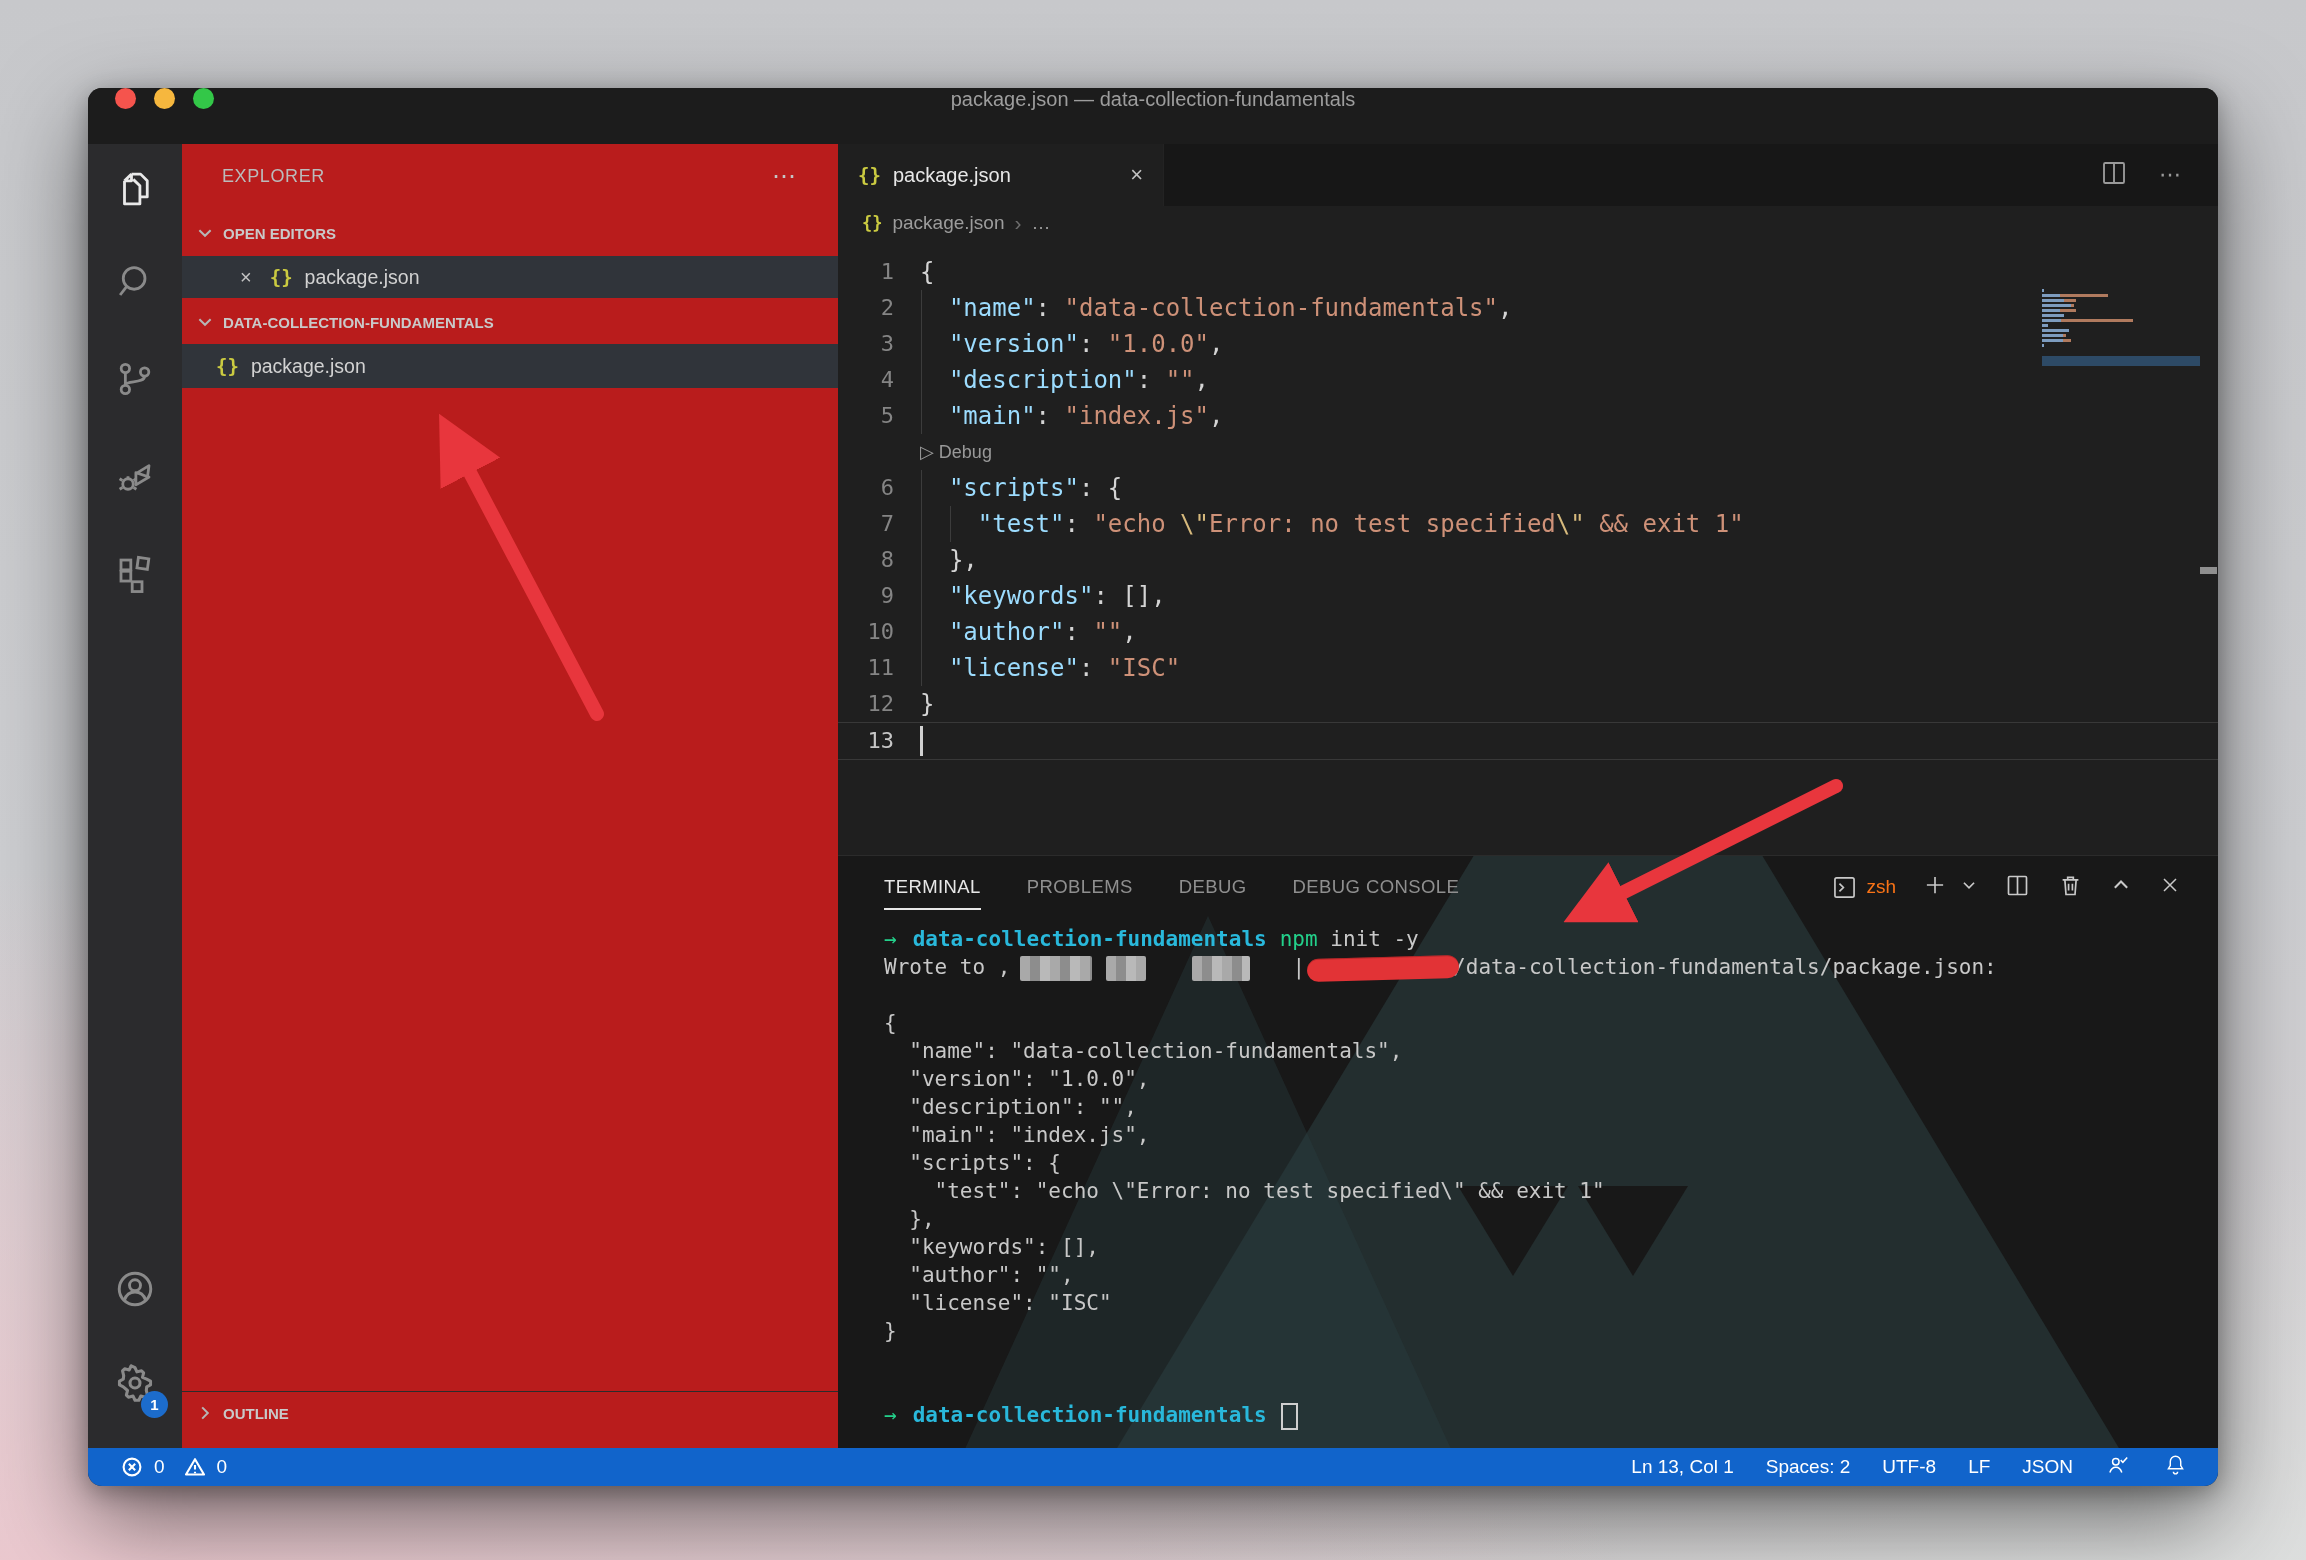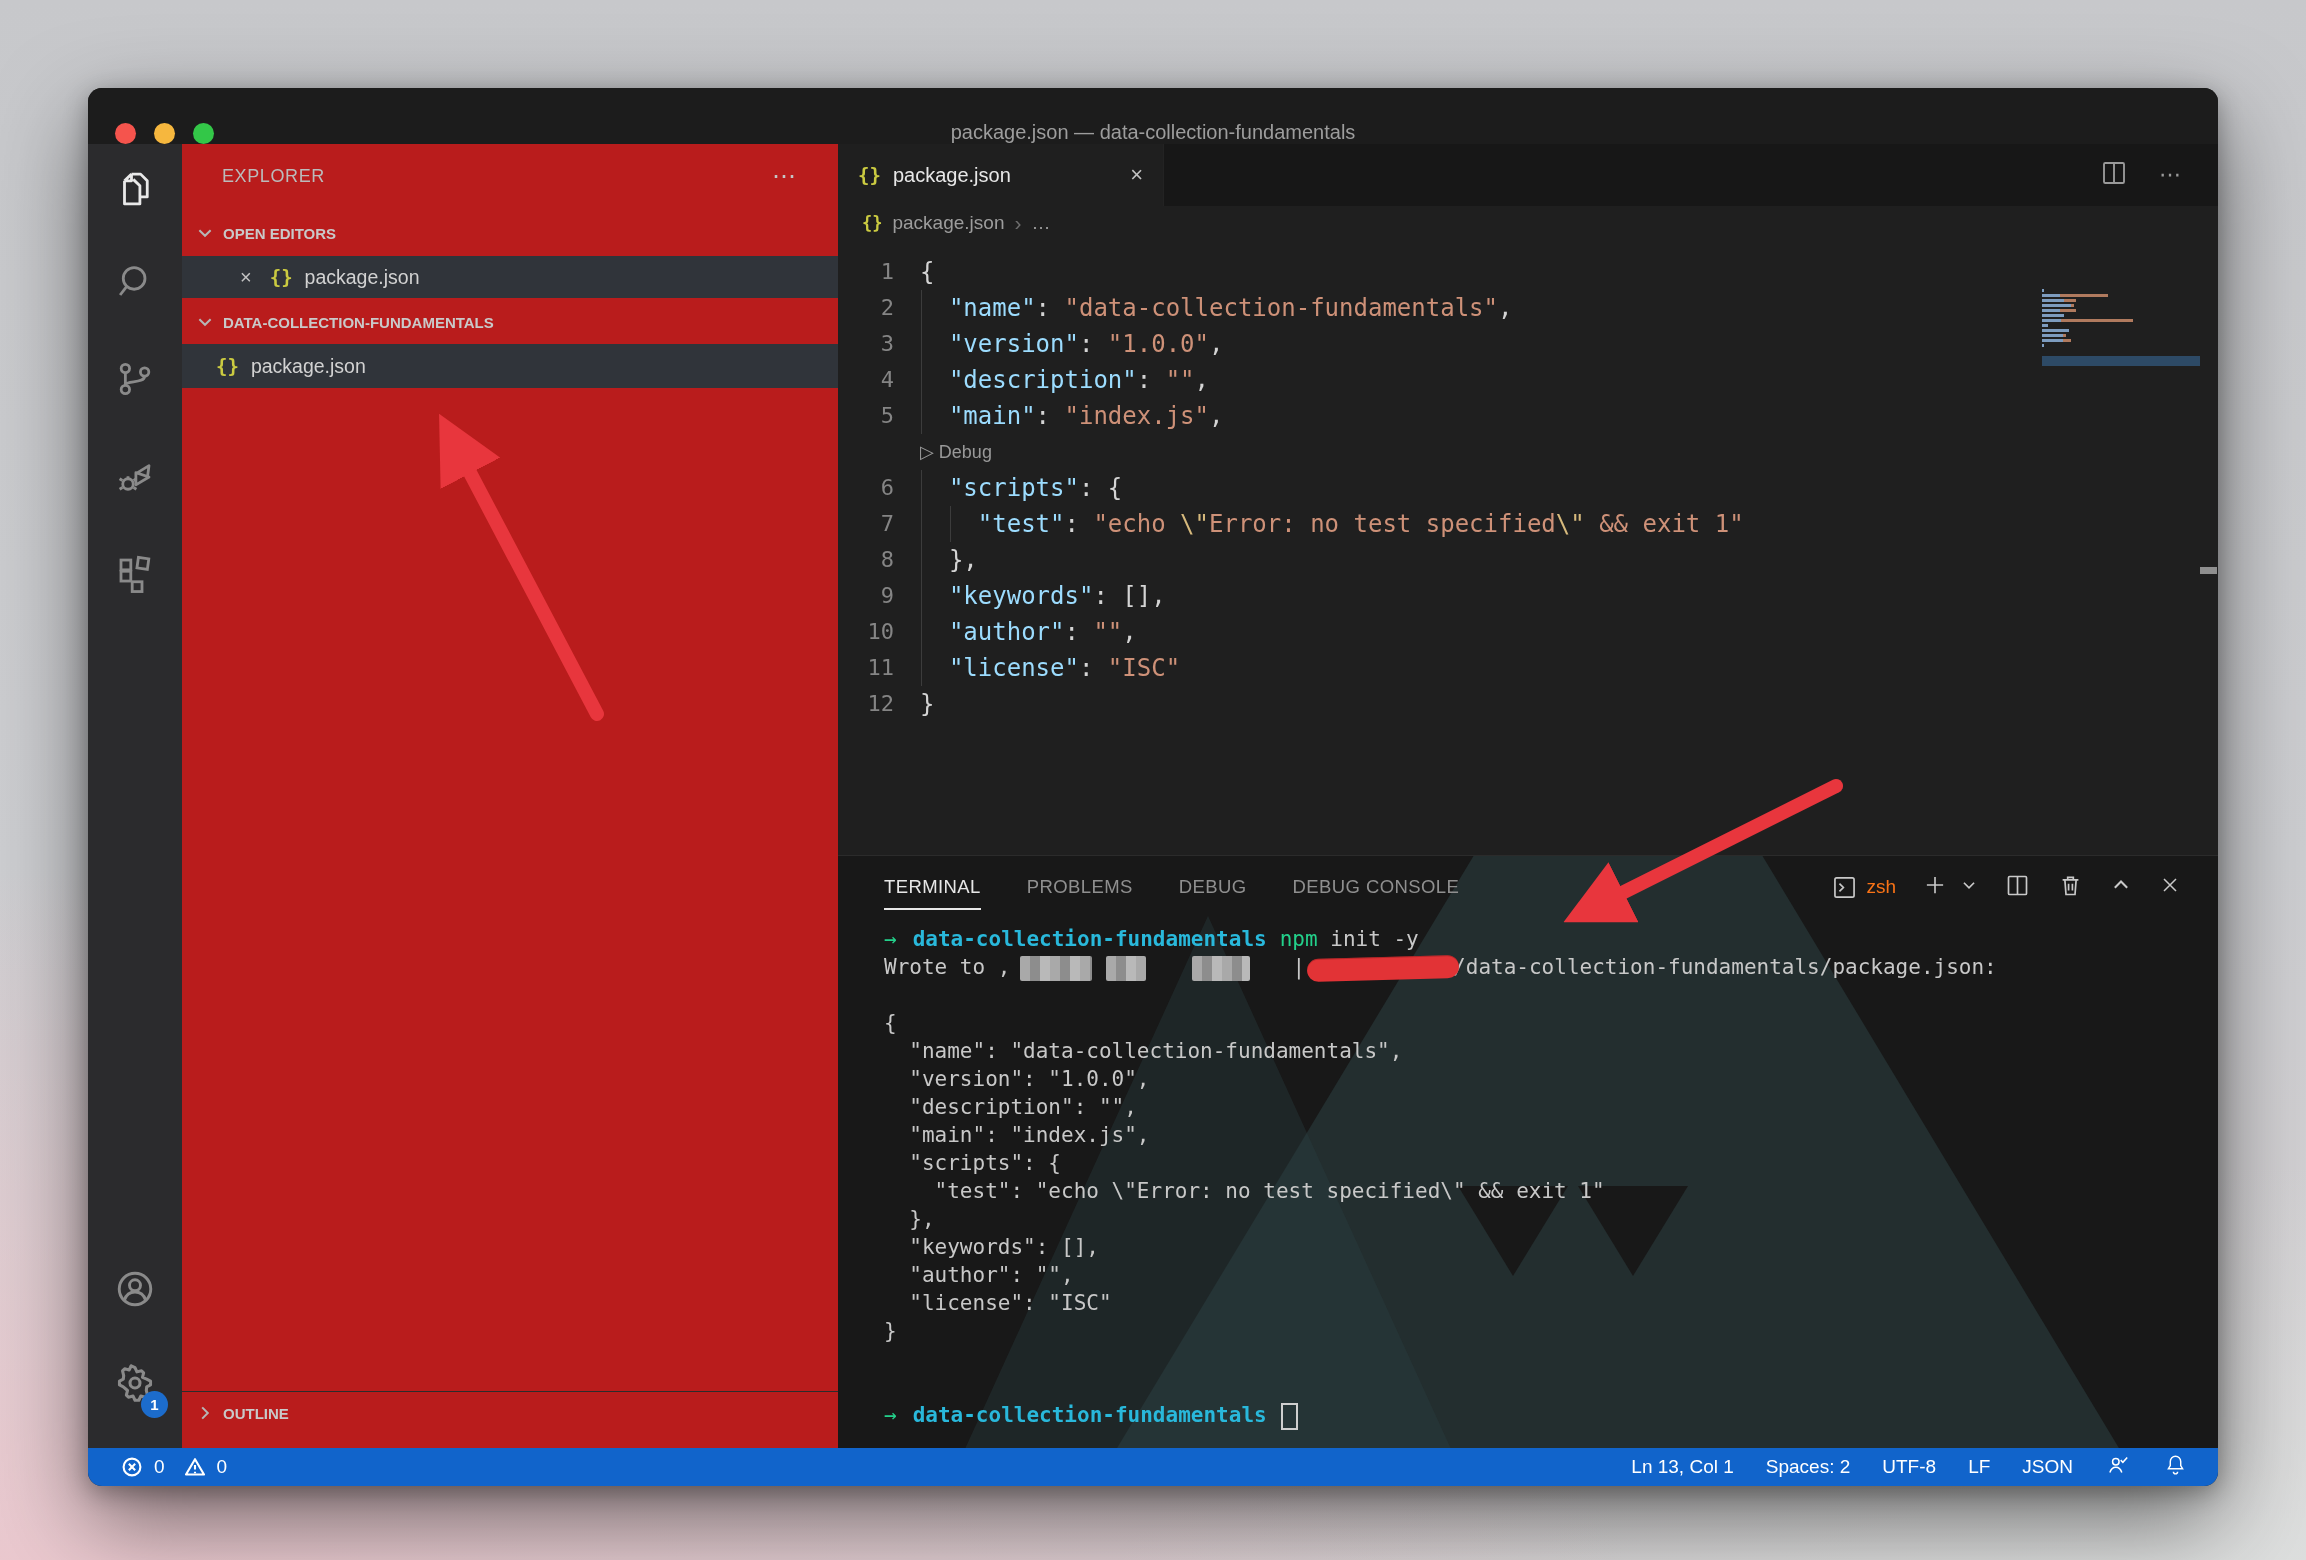--- a/index.html
+++ b/index.html
@@ -7,21 +7,21 @@
   .desktop{position:relative;width:2306px;height:1560px;
     background:
       radial-gradient(130% 95% at 0% 108%, #eec7ce 0%, rgba(238,199,206,0) 55%),
       radial-gradient(110% 75% at 100% 112%, #dfe4e2 0%, rgba(223,228,226,0) 50%),
       linear-gradient(180deg,#c7c8cb 0%,#cdced1 55%,#d8d3d5 100%);}
   .window{position:absolute;left:88px;top:88px;width:2130px;height:1398px;
     background:#1f1f1f;border-radius:14px;box-shadow:0 34px 90px rgba(0,0,0,.5),0 6px 24px rgba(0,0,0,.3);
     overflow:hidden;}
   
   .titlebar{position:absolute;left:0;top:0;right:0;height:56px;background:#1c1c1c;
-    display:flex;align-items:flex-end;}
+    display:flex;align-items:flex-start;}
   .lights{display:flex;gap:18px;padding-left:27px;}
   .light{width:21px;height:21px;border-radius:50%;}
   .light.r{background:#f5544d;} .light.y{background:#f6b73e;} .light.g{background:#33c748;}
   .titletext{position:absolute;left:0;right:0;text-align:center;color:#9d9d9d;font-size:20px;}
   
   .activitybar{position:absolute;left:0;top:56px;width:94px;bottom:38px;background:#2b2b2d;}
   .abicon{position:absolute;left:0;width:94px;height:70px;display:flex;align-items:center;justify-content:center;color:#858585;}
   .abicon svg{stroke:#8a8a8a;fill:none;stroke-width:1.6;}
   .abicon.active svg{stroke:#e9e9e9;}
   .gearbadge{position:absolute;right:14px;bottom:0px;width:27px;height:27px;border-radius:50%;
@@ -253,20 +253,21 @@
           <div class="crow"><span class="cnum">4</span><span class="guide g1"></span><span class="ctext"><span class="tk-p">  </span><span class="tk-k">"description"</span><span class="tk-p">: </span><span class="tk-s">""</span><span class="tk-p">,</span></span></div>
           <div class="crow"><span class="cnum">5</span><span class="guide g1"></span><span class="ctext"><span class="tk-p">  </span><span class="tk-k">"main"</span><span class="tk-p">: </span><span class="tk-s">"index.js"</span><span class="tk-p">,</span></span></div>
           <div class="crow lensrow"><span class="cnum"></span><span class="ctext">▷ Debug</span></div>
           <div class="crow"><span class="cnum">6</span><span class="guide g1"></span><span class="ctext"><span class="tk-p">  </span><span class="tk-k">"scripts"</span><span class="tk-p">: {</span></span></div>
           <div class="crow"><span class="cnum">7</span><span class="guide g1"></span><span class="guide g2"></span><span class="ctext"><span class="tk-p">    </span><span class="tk-k">"test"</span><span class="tk-p">: </span><span class="tk-s">"echo </span><span class="tk-e">\"</span><span class="tk-s">Error: no test specified</span><span class="tk-e">\"</span><span class="tk-s"> &amp;&amp; exit 1"</span></span></div>
           <div class="crow"><span class="cnum">8</span><span class="guide g1"></span><span class="ctext"><span class="tk-p">  },</span></span></div>
           <div class="crow"><span class="cnum">9</span><span class="guide g1"></span><span class="ctext"><span class="tk-p">  </span><span class="tk-k">"keywords"</span><span class="tk-p">: [],</span></span></div>
           <div class="crow"><span class="cnum">10</span><span class="guide g1"></span><span class="ctext"><span class="tk-p">  </span><span class="tk-k">"author"</span><span class="tk-p">: </span><span class="tk-s">""</span><span class="tk-p">,</span></span></div>
           <div class="crow"><span class="cnum">11</span><span class="guide g1"></span><span class="ctext"><span class="tk-p">  </span><span class="tk-k">"license"</span><span class="tk-p">: </span><span class="tk-s">"ISC"</span></span></div>
           <div class="crow"><span class="cnum">12</span><span class="ctext"><span class="tk-p">}</span></span></div>
+          <div class="crow curline"><span class="cnum cur">13</span><span class="ctext"></span><span class="cursorbar"></span></div>
         </div>
 
       <div class="minimap" id="minimap">
           <div class="mrow">
             <span style="width: 1.6px; background: rgb(125, 156, 191);"></span>
             <span style="width: 0px; background: rgb(176, 122, 94);"></span>
           </div>
           <div class="mrow">
             <span style="width: 17.6px; background: rgb(125, 156, 191);"></span>
             <span style="width: 48px; background: rgb(176, 122, 94);"></span>

